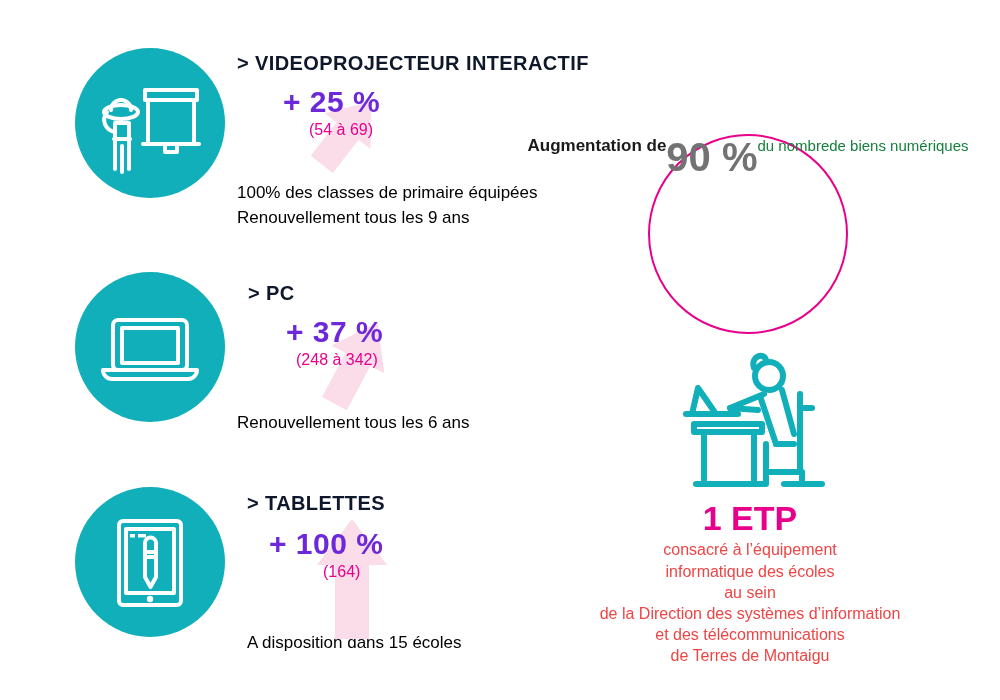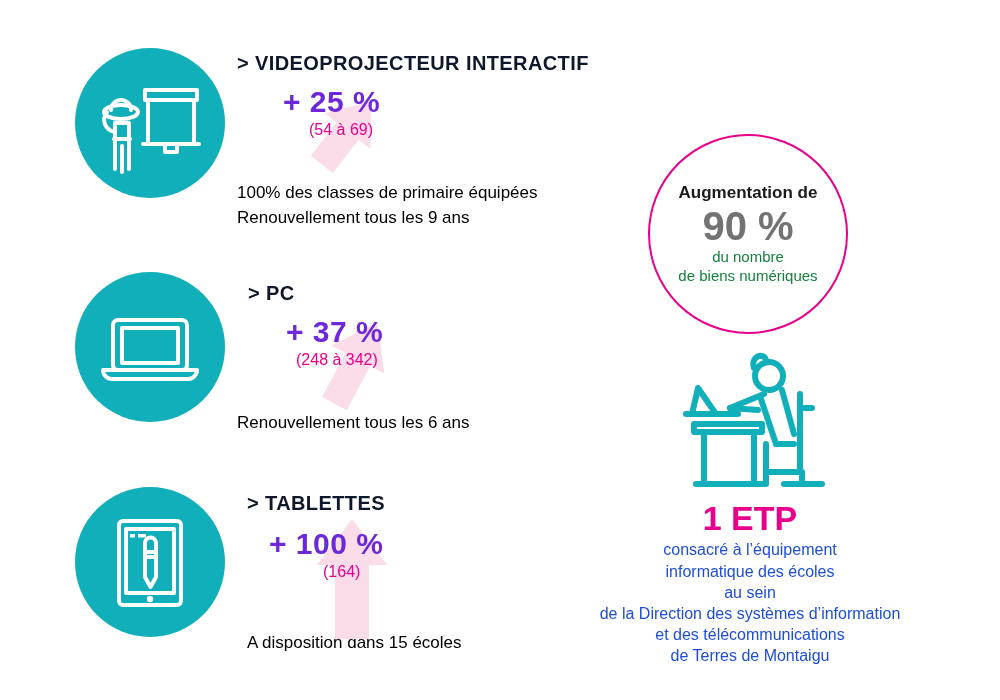--- a/index.html
+++ b/index.html
@@ -67,22 +67,22 @@
     pointer-events:none;
   }
 
   
   .badge-circle{
     position:absolute;
     width:200px;height:200px;
     border-radius:50%;
     border:2px solid #e8008c;
     box-sizing:border-box;
-    display:flex;flex-direction:column;
-    align-items:center;justify-content:center;
+    display:flex;flex-direction:row;
+    align-items:flex-start;justify-content:center;
     text-align:center;
   }
   .badge-top{
     font-size:17px;font-weight:bold;color:#1a1a1a;margin:0 0 2px 0;white-space:nowrap;
   }
   .badge-big{
     font-size:40px;font-weight:bold;color:#737373;margin:0;line-height:1.05;white-space:nowrap;
   }
   .badge-line{
     font-size:15px;color:#15803d;margin:0;line-height:1.3;white-space:nowrap;
@@ -91,21 +91,21 @@
   
   .etp{
     position:absolute;
     text-align:center;
     width:420px;
   }
   .etp-big{
     font-size:34px;font-weight:bold;color:#e8008c;margin:0 0 2px 0;line-height:1.1;
   }
   .etp-line{
-    font-size:16px;color:#1d4ed8;margin:0;line-height:1.32;white-space:nowrap;
+    font-size:16px;color:#ef4444;margin:0;line-height:1.32;white-space:nowrap;
   }
 </style>
 </head>
 <body>
 
 <div class="stage">
 
   <div class="icon-circle" style="left:75px;top:48px;">
     <svg width="110" height="110" viewBox="0 0 110 110">
       <g fill="none" stroke="#ffffff" stroke-width="4" stroke-linecap="round" stroke-linejoin="round">

